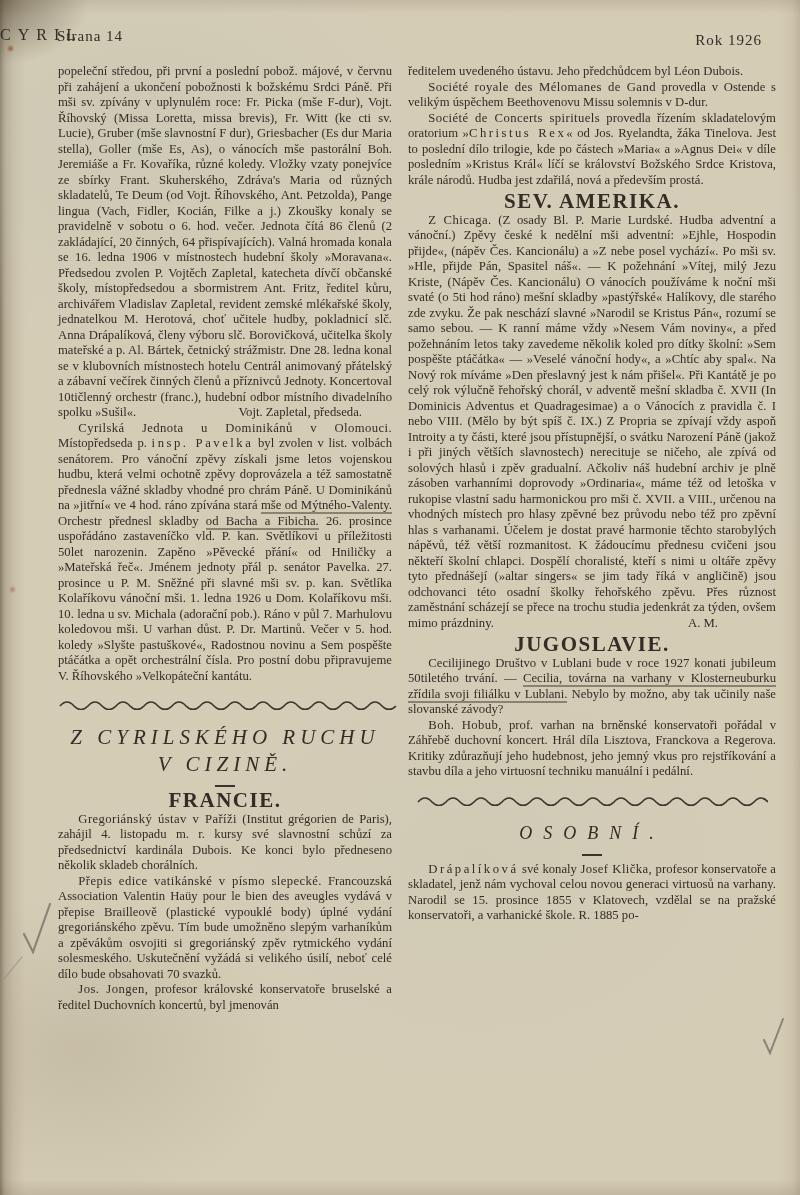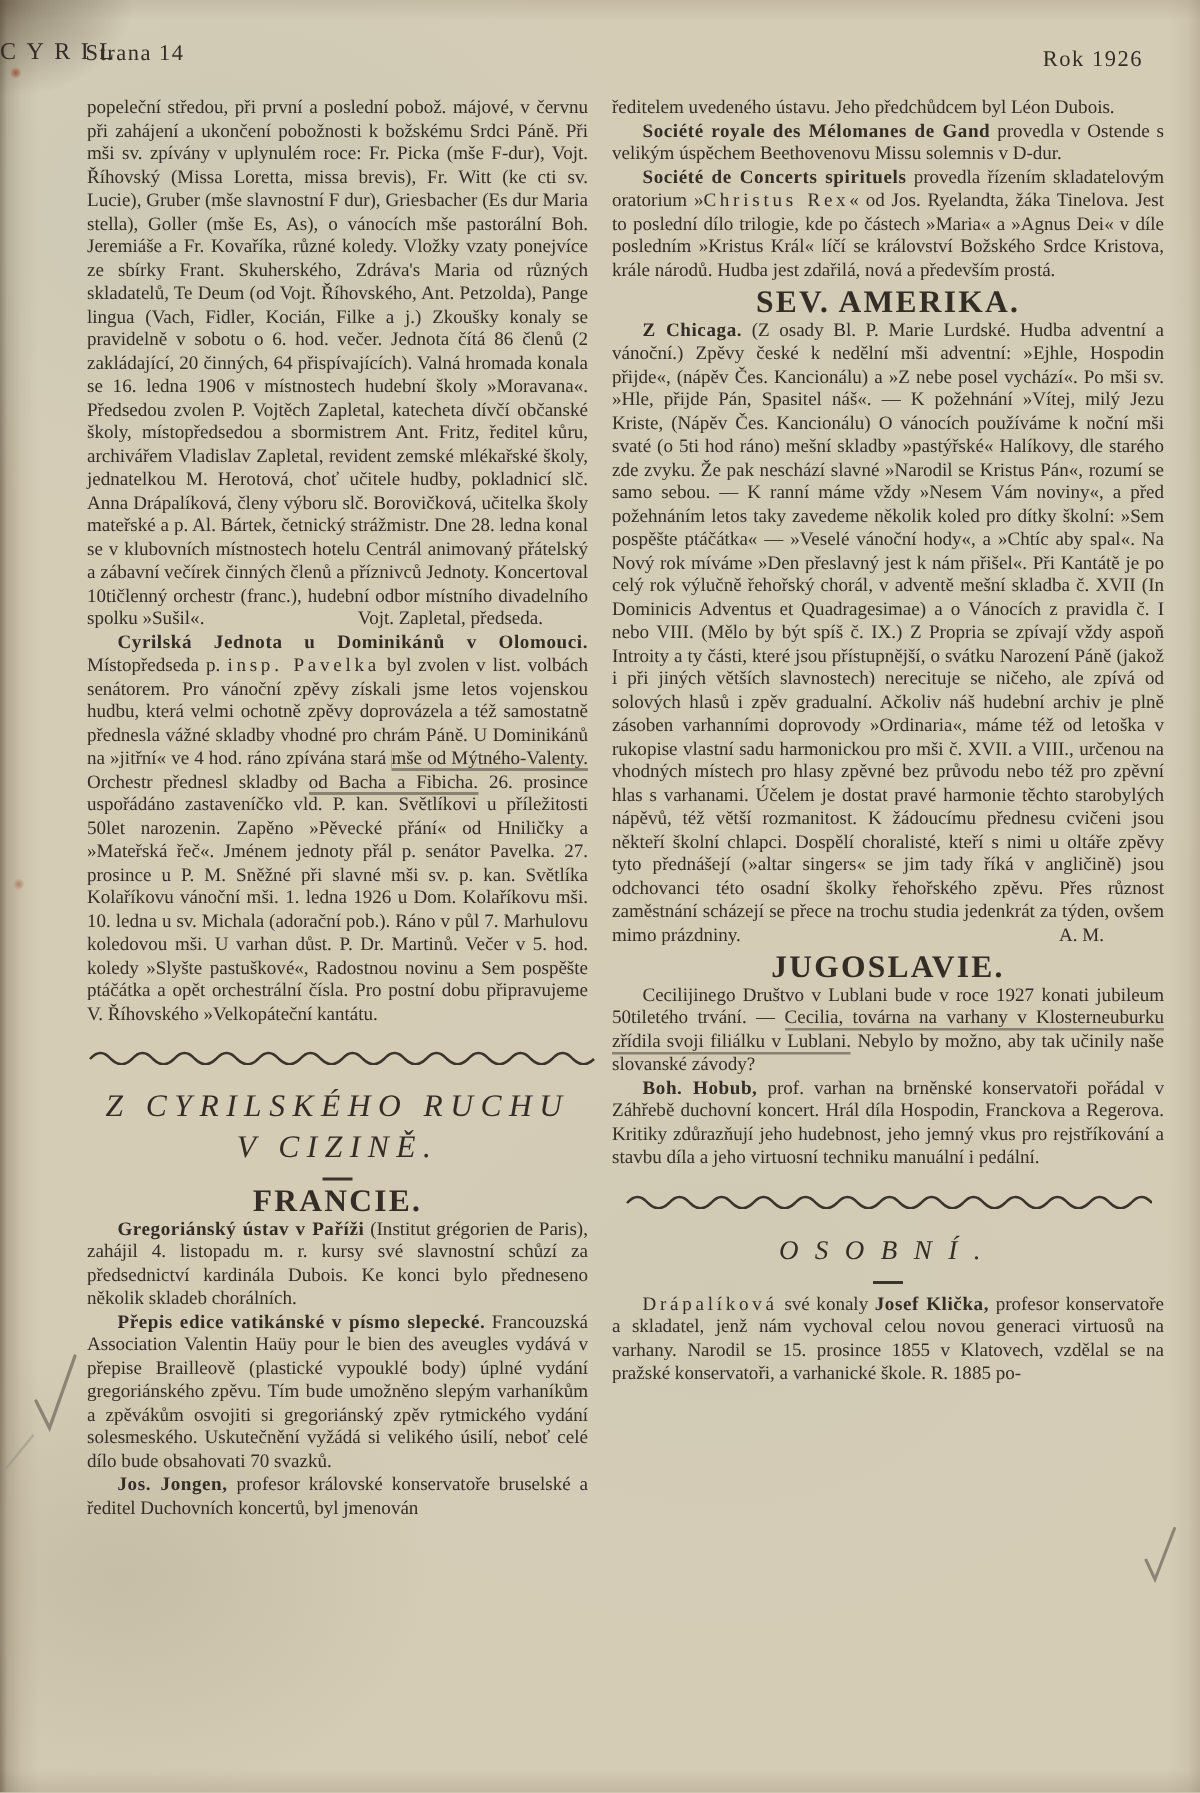--- a/index.html
+++ b/index.html
@@ -36,25 +36,25 @@
     font-size:16px;letter-spacing:7px;font-weight:400;}
   .header .year-label{position:absolute;right:38px;top:6px;letter-spacing:1px;}
 
   
   .columns{position:absolute;top:64px;left:58px;width:718px;display:flex;gap:16px;}
   .col{font-size:12.7px;line-height:15.5px;text-align:justify;}
   .col.left{width:334px;}
   .col.right{width:368px;}
   p{margin:0;text-indent:1.6em;}
   p.noindent{text-indent:0;}
-  .lead{font-weight:bold;letter-spacing:0.4px;}
+  .lead{font-weight:normal;letter-spacing:0.4px;}
   .spaced{letter-spacing:2.5px;}
   .pencil-underline{box-shadow:0 2px 0 rgba(98,90,76,0.65);}
   .sig{float:right;margin-right:30px;}
-  .sig-am{float:right;margin-right:40px;}
+  .sig-am{float:right;margin-right:58px;}
 
   .country-heading{
     text-align:center;text-indent:0;font-weight:bold;font-size:21px;
     letter-spacing:1.5px;margin:6px 0 3px 0;
   }
   .big-heading{
     text-align:center;font-style:italic;font-size:21px;line-height:27px;
     letter-spacing:5px;margin:14px 0 0 0;font-weight:500;
   }
   .big-heading.osobni{font-size:18px;letter-spacing:11px;}
@@ -140,21 +140,21 @@
         <span class="sig-am">A. M.</span>
       </p>
 
       <div class="country-heading">JUGOSLAVIE.</div>
 
       <p>
         <span>Cecilijinego Društvo v Lublani bude v roce 1927 konati jubileum 50tiletého trvání. — </span><span class="pencil-underline">Cecilia, továrna na varhany v Klosterneuburku zřídila svoji filiálku v Lublani.</span><span> Nebylo by možno, aby tak učinily naše slovanské závody?</span>
       </p>
 
       <p>
-        <span class="lead">Boh. Hobub,</span><span> prof. varhan na brněnské konservatoři pořádal v Záhřebě duchovní koncert. Hrál díla Hospodin, Franckova a Regerova. Kritiky zdůrazňují jeho hudebnost, jeho jemný vkus pro rejstříkování a stavbu díla a jeho virtuosní techniku manuální i pedální.</span>
+        <span class="lead">Boh. Hobub,</span><span> prof. varhan na brněnské konservatoři pořádal v Záhřebě duchovní koncert. Hrál díla Lisztova, Franckova a Regerova. Kritiky zdůrazňují jeho hudebnost, jeho jemný vkus pro rejstříkování a stavbu díla a jeho virtuosní techniku manuální i pedální.</span>
       </p>
 
       <svg class="wavy-divider" width="352" height="10" viewBox="0 0 352 10">
         <path d="M2 6 q7 -8 14 0 q7 7 14 0 q7 -8 14 0 q7 7 14 0 q7 -8 14 0 q7 7 14 0 q7 -8 14 0 q7 7 14 0 q7 -8 14 0 q7 7 14 0 q7 -8 14 0 q7 7 14 0 q7 -8 14 0 q7 7 14 0 q7 -8 14 0 q7 7 14 0 q7 -8 14 0 q7 7 14 0 q7 -8 14 0 q7 7 14 0 q7 -8 14 0 q7 7 14 0 q7 -8 14 0 q7 7 14 0 q7 -8 14 0" stroke="#3a342c" stroke-width="1.7" fill="none"></path>
       </svg>
 
       <div class="big-heading osobni">OSOBNÍ.</div>
       <div class="heading-dash"></div>
 
       <p>

